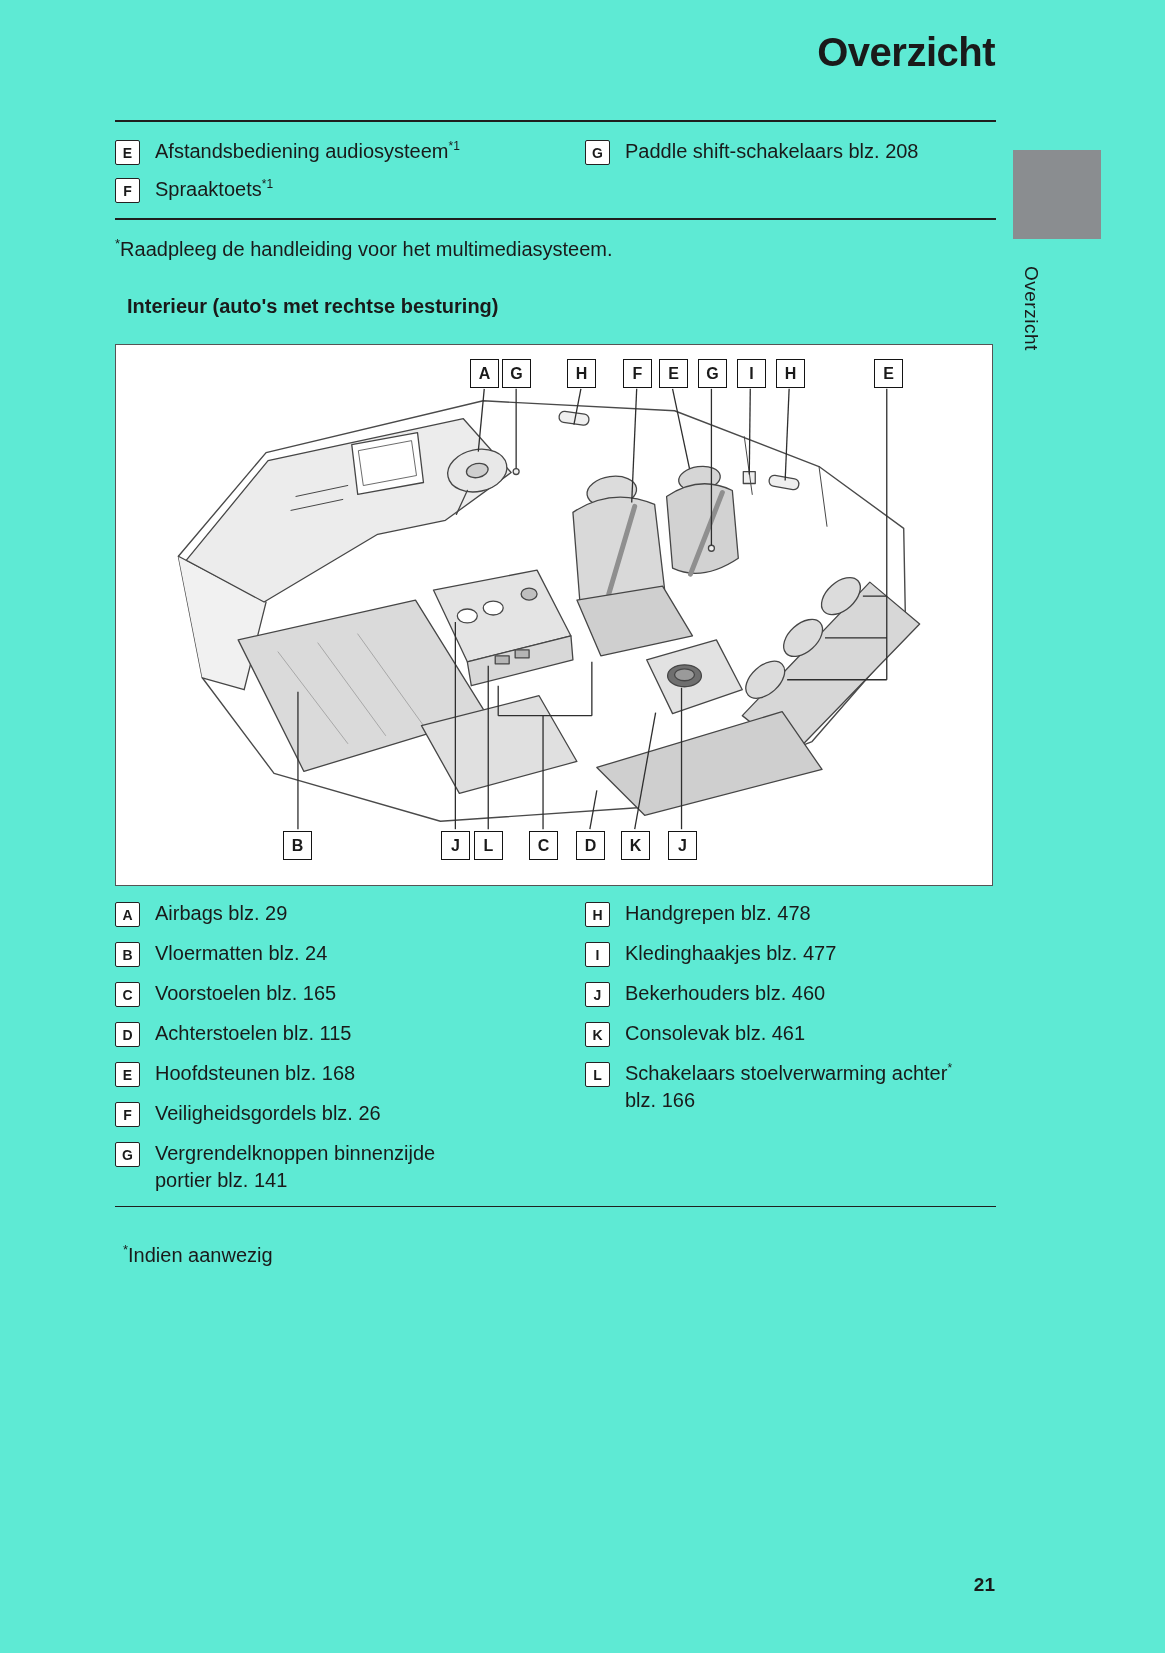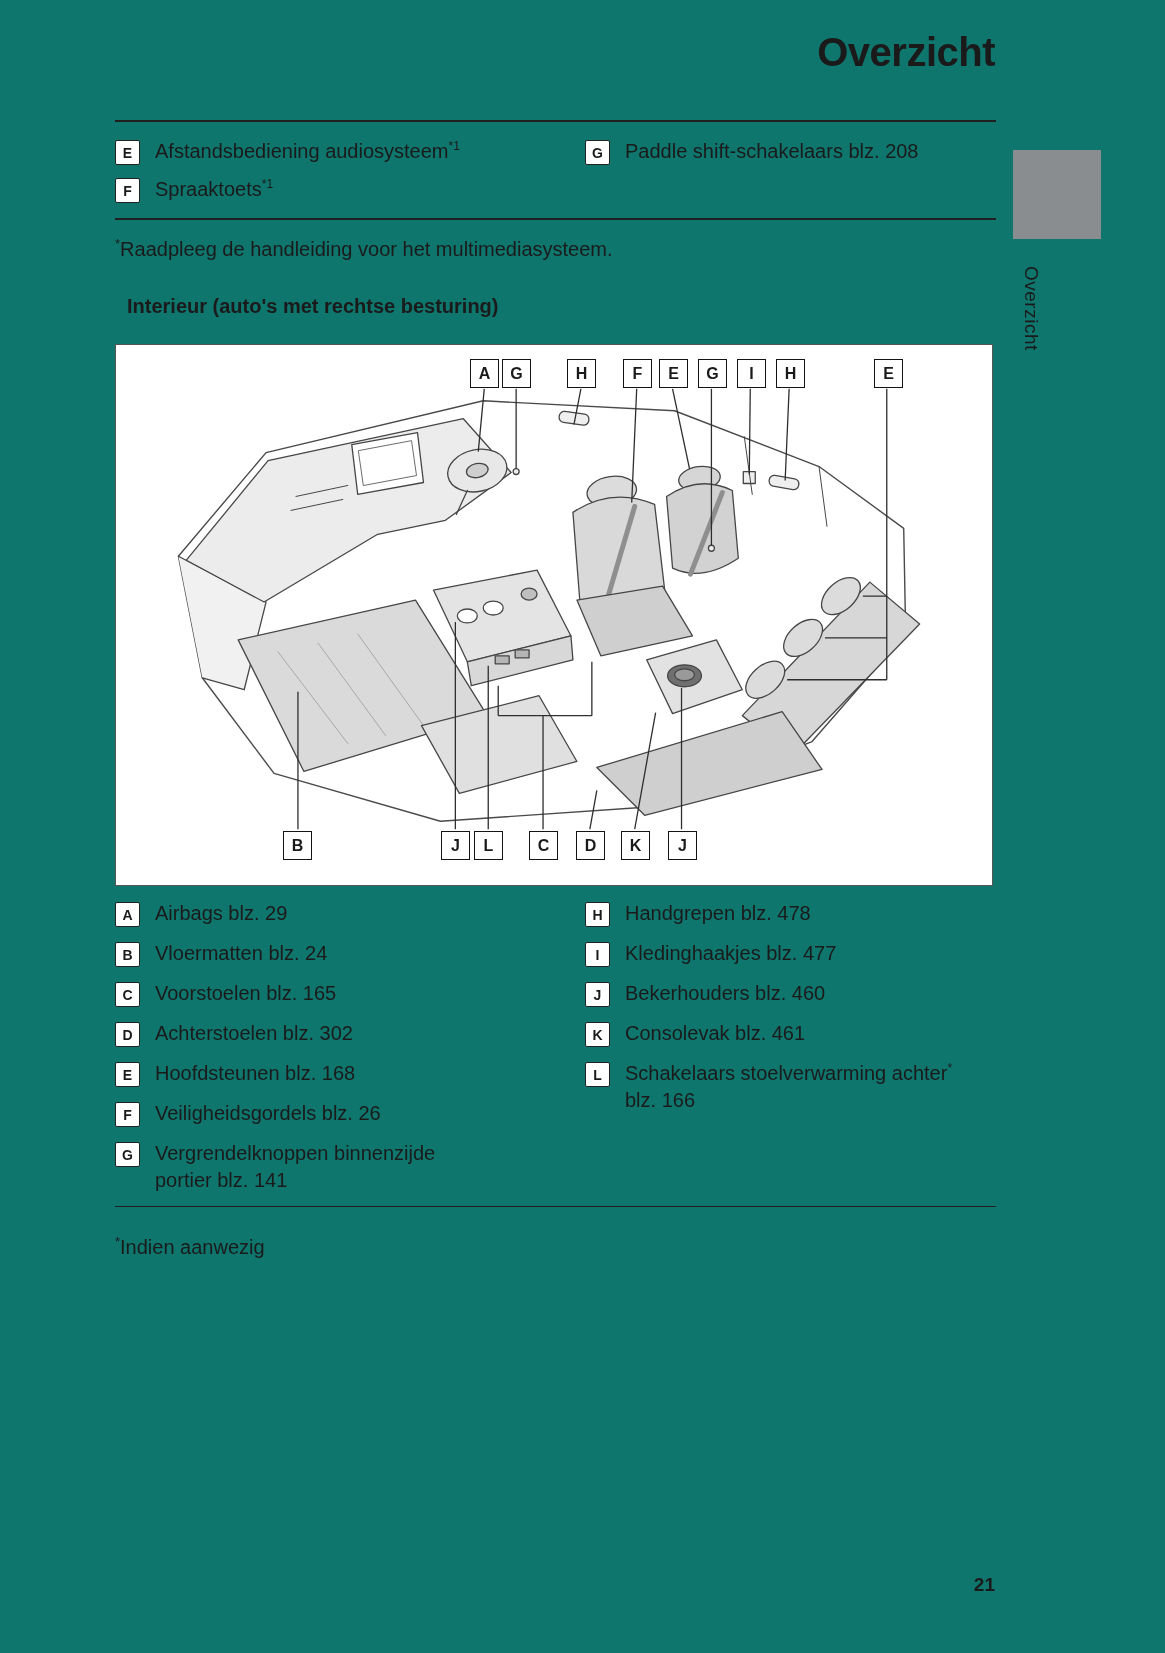--- a/index.html
+++ b/index.html
@@ -1,19 +1,19 @@
 <!DOCTYPE html>
 <html><head>
 <meta charset="utf-8">
 <style>
   html,body{margin:0;padding:0;background:#ffffff;}
   .page{
     position:relative;
     width:1165px;height:1653px;
-    background:#0f766e;
+    background:#5eead4;
     font-family:"Liberation Sans", sans-serif;
     color:#1a1a1a;
     overflow:hidden;
   }
   .page-title{
     position:absolute;left:115px;top:30px;width:880px;
     text-align:right;font-size:40px;font-weight:bold;letter-spacing:-0.5px;
     margin:0;
   }
   .rule{position:absolute;left:115px;width:881px;height:0;border-top:2px solid #1f1f1f;}
@@ -58,21 +58,21 @@
     display:flex;align-items:center;justify-content:center;
     font-size:16px;font-weight:bold;
   }
 
   
   .bottom-legend{position:absolute;left:115px;top:900px;width:881px;display:flex;}
   .bl-left{width:470px;}
   .bl-right{flex:1;}
   .bottom-legend .lg-item{margin-bottom:13px;}
 
-  .footnote{position:absolute;left:115px;top:1234px;font-size:20px;margin:0;}
+  .footnote{position:absolute;left:115px;top:1234px;font-size:20px;margin:8px;}
   .footnote sup{font-size:13px;}
   .page-number{position:absolute;left:115px;top:1574px;width:880px;text-align:right;font-size:19px;font-weight:bold;}
 </style>
 </head>
 <body>
 
 <div class="page">
 
   <h1 class="page-title">Overzicht</h1>
   <div class="rule rule1"></div>
@@ -208,21 +208,21 @@
       <div class="lg-item">
         <span class="keybox">B</span>
         <div class="lg-text"><span>Vloermatten blz. 24</span></div>
       </div>
       <div class="lg-item">
         <span class="keybox">C</span>
         <div class="lg-text"><span>Voorstoelen blz. 165</span></div>
       </div>
       <div class="lg-item">
         <span class="keybox">D</span>
-        <div class="lg-text"><span>Achterstoelen blz. 302</span></div>
+        <div class="lg-text"><span>Achterstoelen blz. 115</span></div>
       </div>
       <div class="lg-item">
         <span class="keybox">E</span>
         <div class="lg-text"><span>Hoofdsteunen blz. 168</span></div>
       </div>
       <div class="lg-item">
         <span class="keybox">F</span>
         <div class="lg-text"><span>Veiligheidsgordels blz. 26</span></div>
       </div>
       <div class="lg-item">

